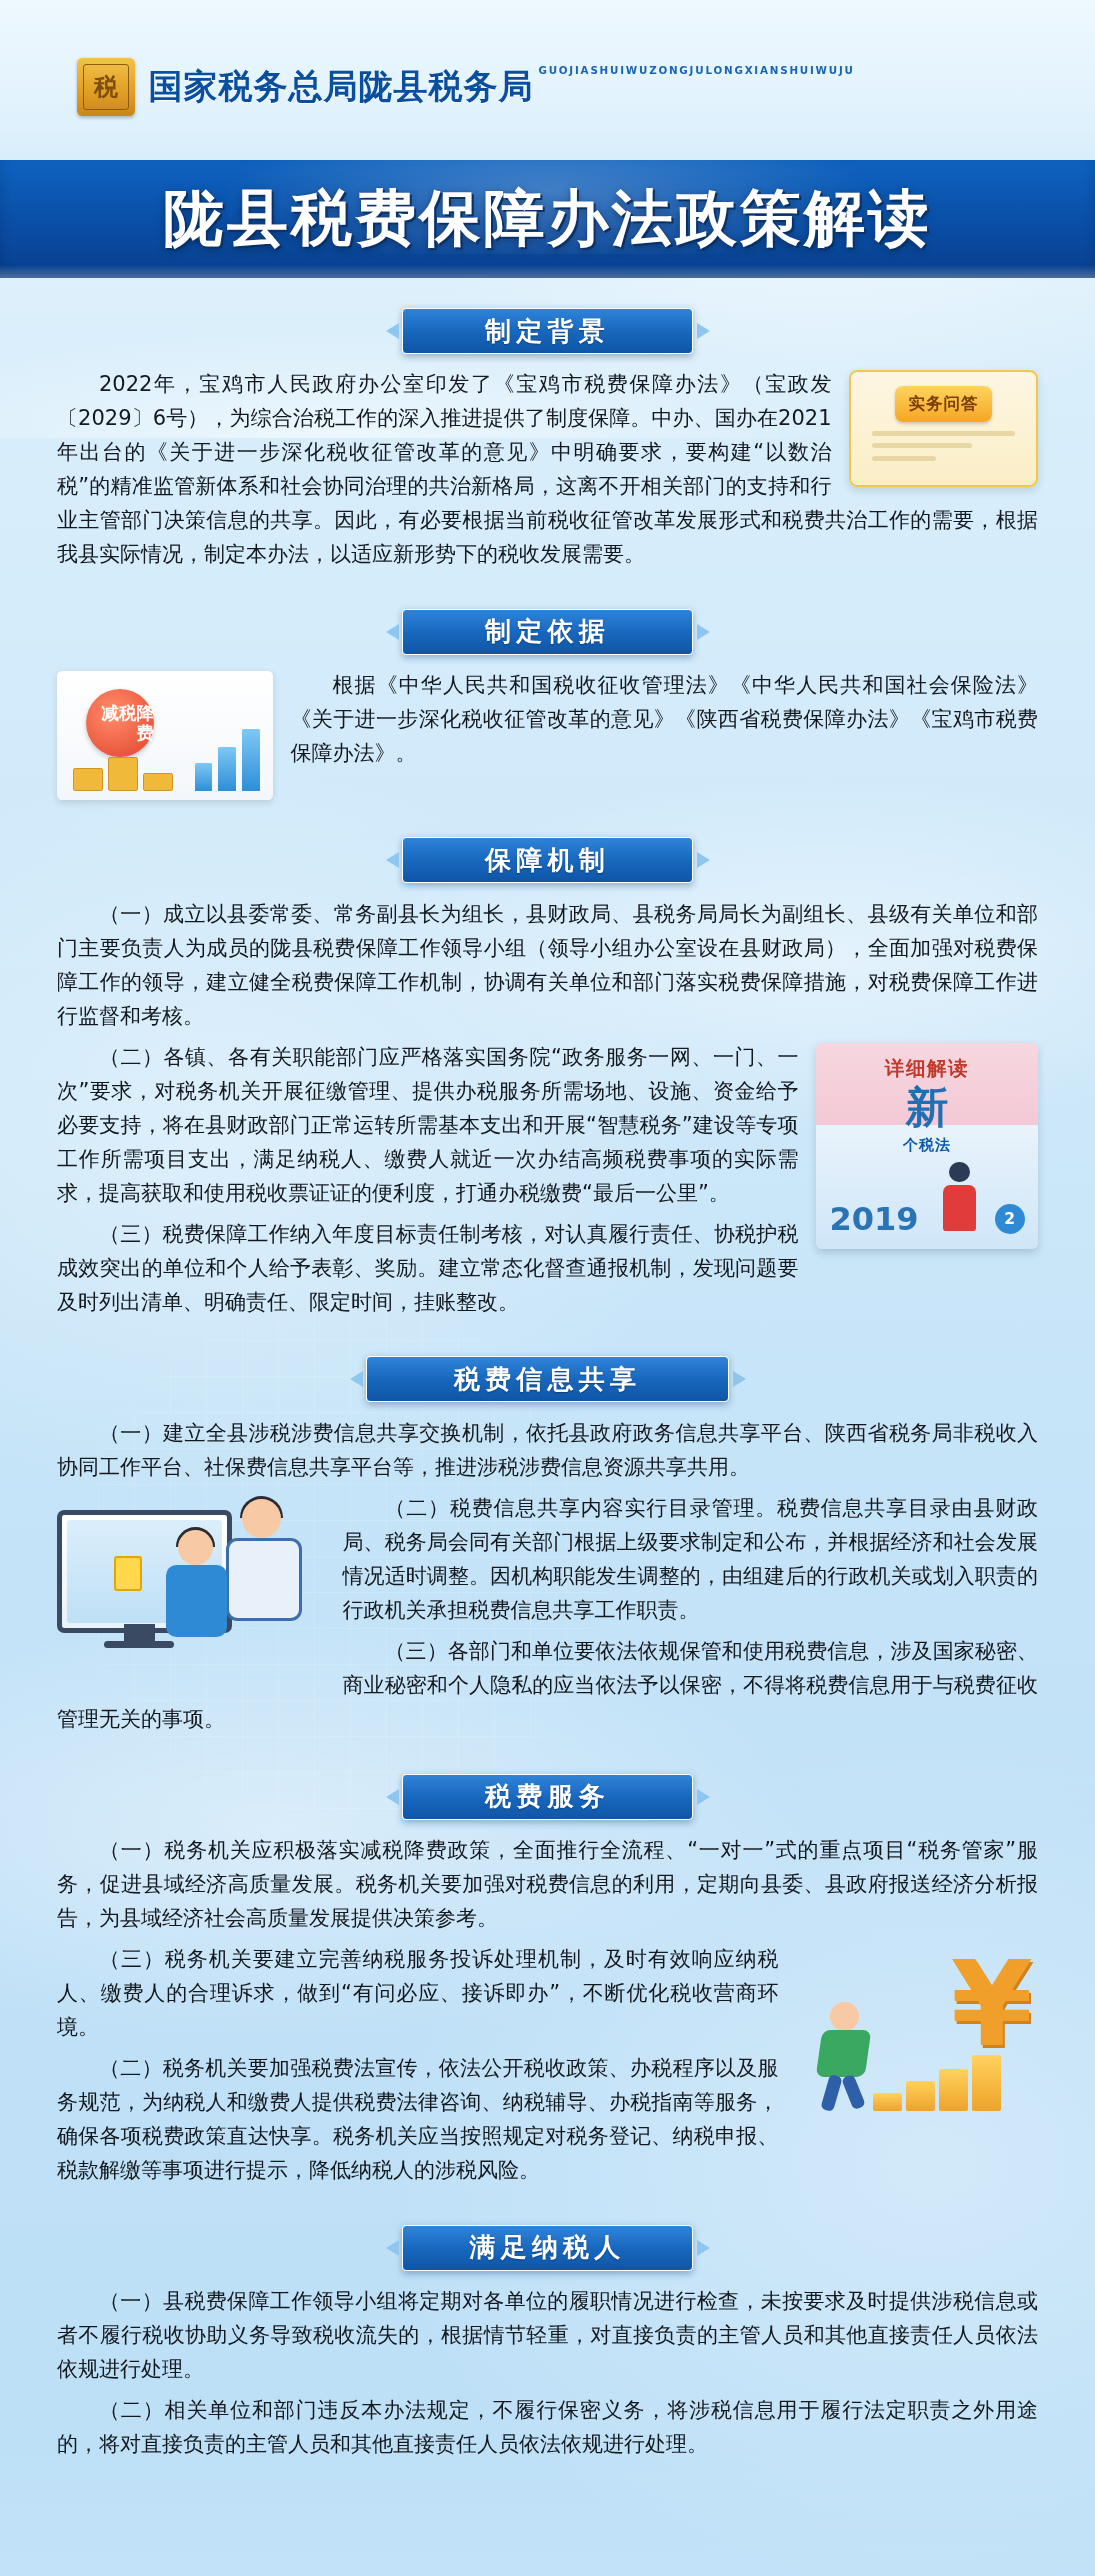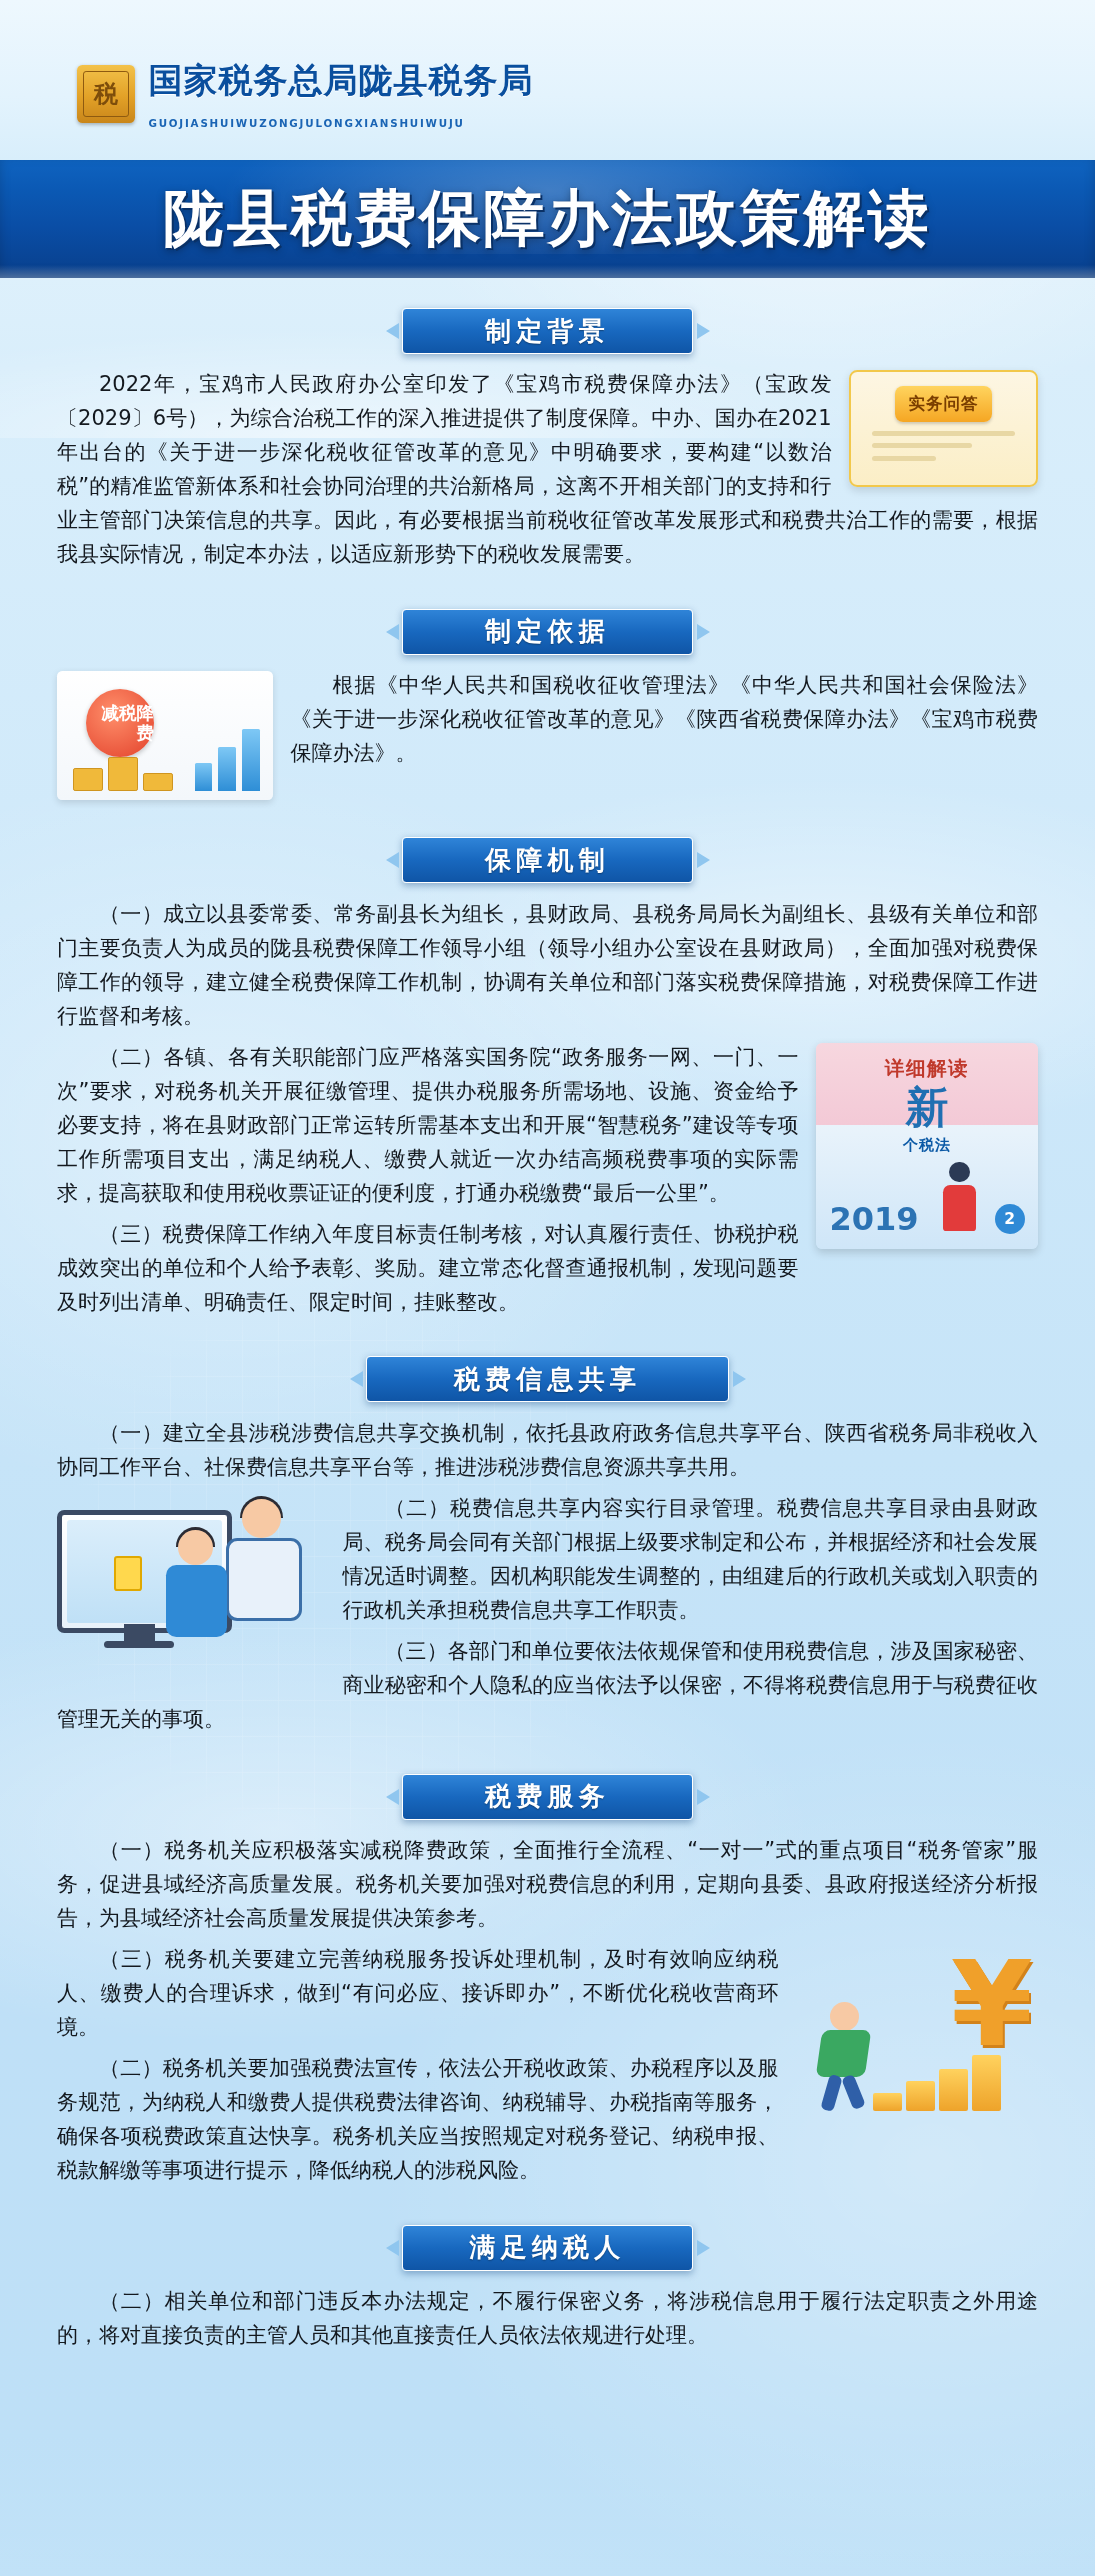--- a/index.html
+++ b/index.html
@@ -50,21 +50,21 @@
     width:58px;height:58px;border-radius:5.2px;
     background:linear-gradient(180deg,#f3c24a 0%,#e2a127 55%,#c9861a 100%);
     box-shadow:0 1.5px 3.6px rgba(0,0,0,.25);
     position:relative;display:flex;align-items:center;justify-content:center;
   }
   .emblem .inner{
     width:44px;height:44px;border:1.5px solid #8e5a10;border-radius:3.1px;
     display:flex;align-items:center;justify-content:center;
     color:#7d4d0b;font-size:24px;font-weight:bold;font-family:"DejaVu Serif","Liberation Serif",serif;
   }
-  .org-text{display:flex;flex-direction:column;gap:13px;justify-content:space-between;}
+  .org-text{display:flex;flex-direction:row;gap:5px;justify-content:space-between;}
   .org-cn{
     font-size:34px;font-weight:bold;color:#0a4f9e;letter-spacing:1px;
     font-family:"DejaVu Sans","Liberation Sans",sans-serif;
     text-shadow:0 0.5px 0 #fff;
   }
   .org-py{
     font-size:10.3px;color:#1a64b4;letter-spacing:1.8px;font-weight:bold;
   }
 
   
@@ -378,17 +378,18 @@
       </div>
     </div>
     <p class="para indent">（三）税务机关要建立完善纳税服务投诉处理机制，及时有效响应纳税人、缴费人的合理诉求，做到“有问必应、接诉即办”，不断优化税收营商环境。</p>
     <p class="para indent">（二）税务机关要加强税费法宣传，依法公开税收政策、办税程序以及服务规范，为纳税人和缴费人提供税费法律咨询、纳税辅导、办税指南等服务，确保各项税费政策直达快享。税务机关应当按照规定对税务登记、纳税申报、税款解缴等事项进行提示，降低纳税人的涉税风险。</p>
   </div>
 
   <div class="sec-head">
     <span>满足纳税人</span>
   </div>
   <div class="content clearfix">
+    <p class="para indent">（一）县税费保障工作领导小组将定期对各单位的履职情况进行检查，未按要求及时提供涉税信息或者不履行税收协助义务导致税收流失的，根据情节轻重，对直接负责的主管人员和其他直接责任人员依法依规进行处理。</p>
     <p class="para indent">（二）相关单位和部门违反本办法规定，不履行保密义务，将涉税信息用于履行法定职责之外用途的，将对直接负责的主管人员和其他直接责任人员依法依规进行处理。</p>
   </div>
 
 </div>
 
 
 </body></html>

